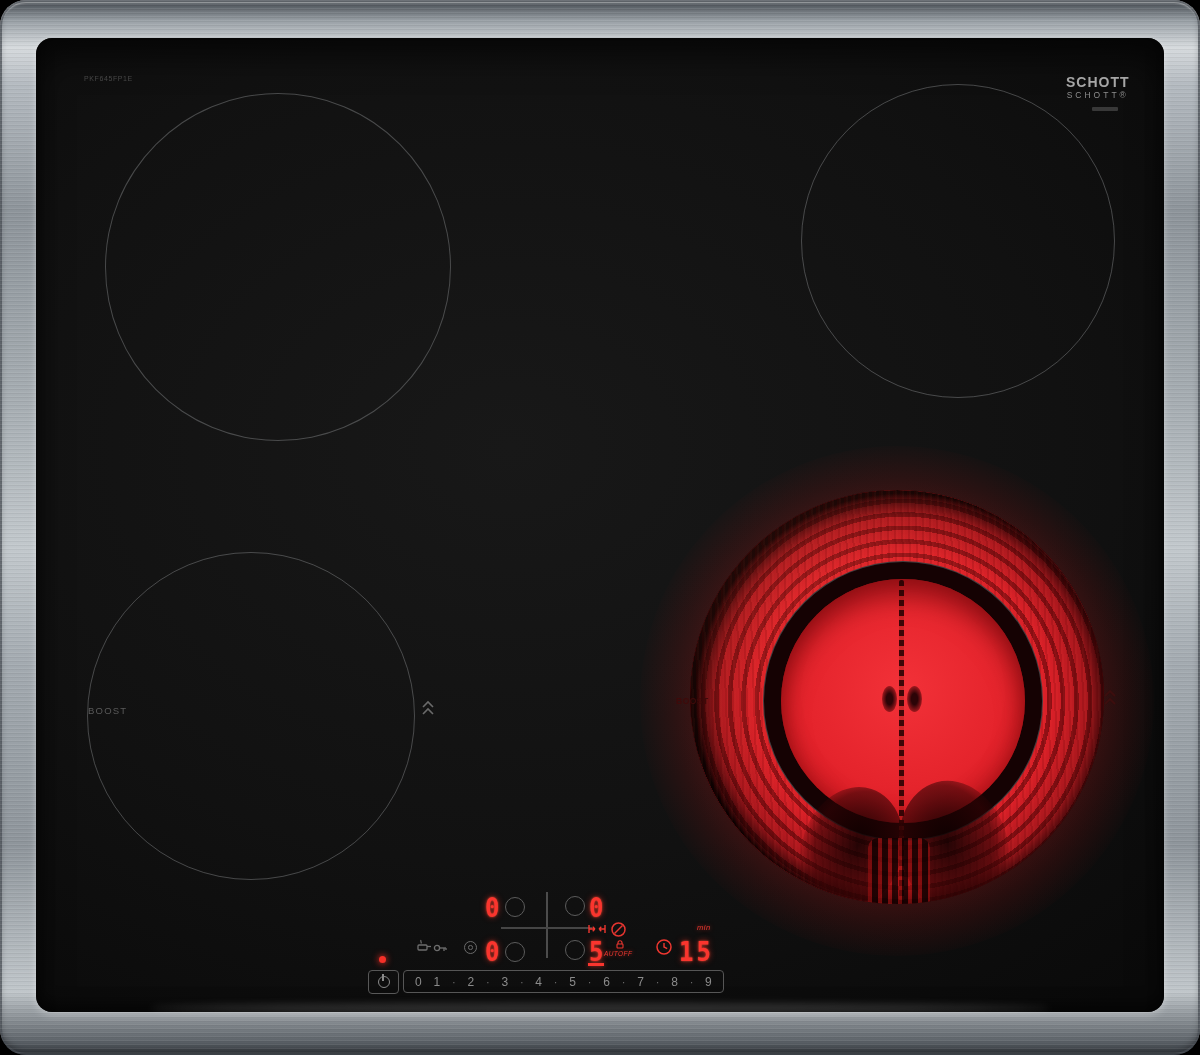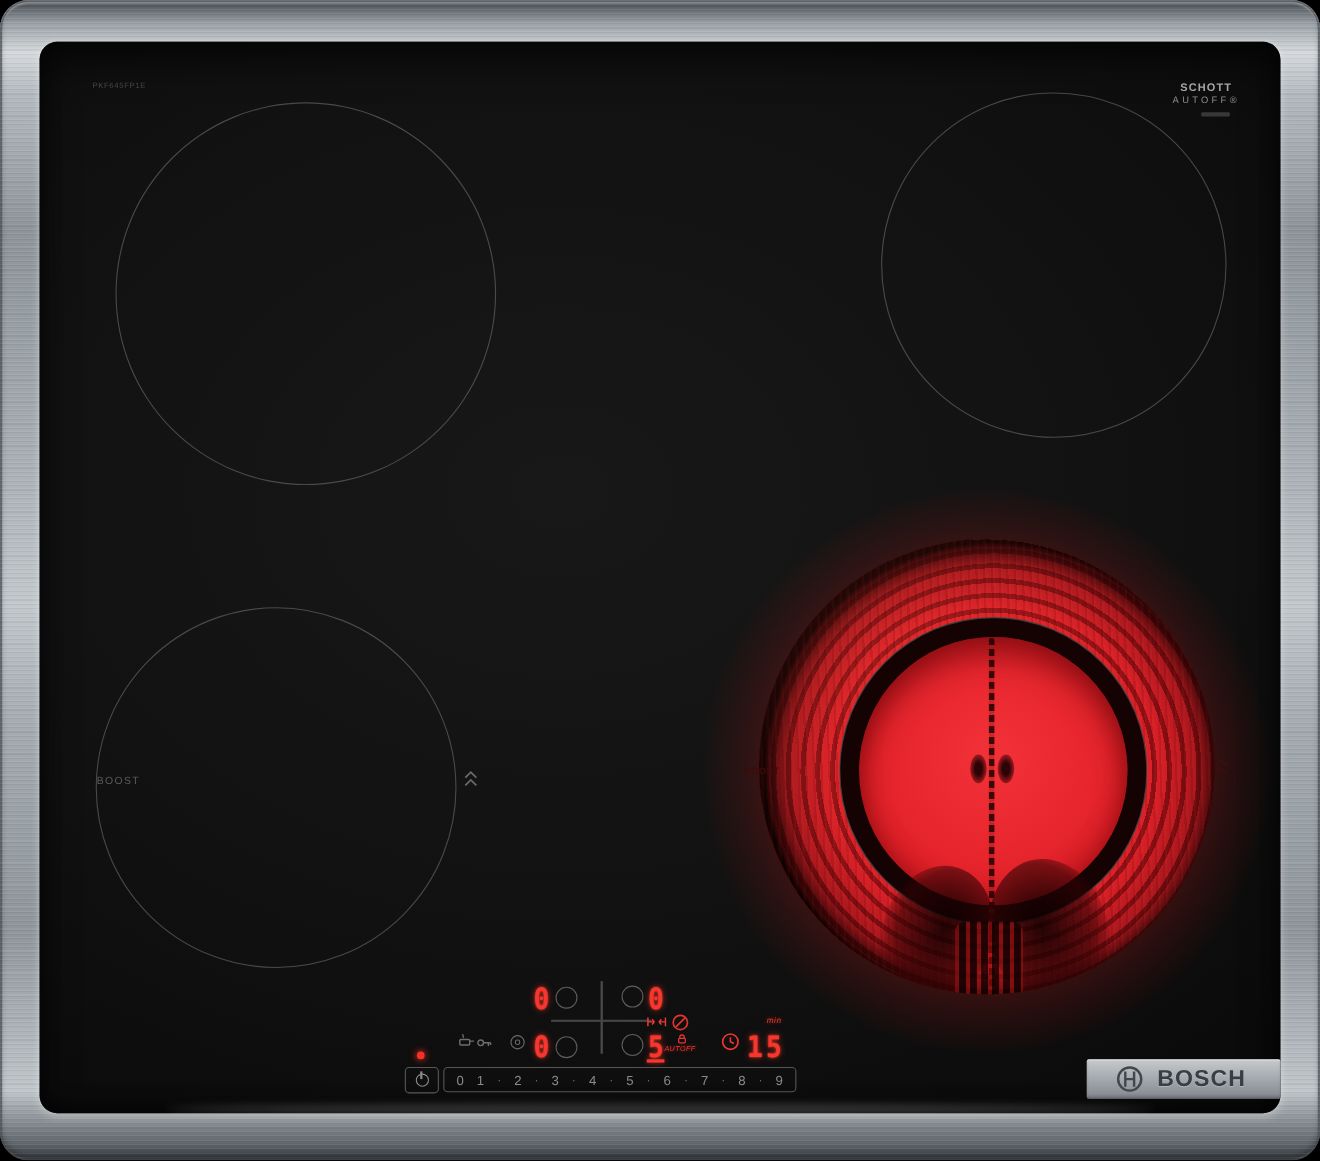--- a/index.html
+++ b/index.html
@@ -65,21 +65,21 @@
   .hz-blobL{left:112px;top:296px;width:100px;height:126px;transform:rotate(18deg);
     background:radial-gradient(ellipse at 55% 45%, rgba(12,0,0,.88), rgba(50,3,4,.6) 55%, transparent 76%);}
   .hz-blobR{left:210px;top:290px;width:108px;height:136px;transform:rotate(-15deg);
     background:radial-gradient(ellipse at 45% 45%, rgba(12,0,0,.88), rgba(50,3,4,.6) 55%, transparent 76%);}
   .hz-col{position:absolute;left:178px;top:348px;width:62px;height:70px;border-radius:10px 10px 0 0;opacity:.92;
     background:repeating-linear-gradient(90deg, rgba(170,18,18,.55) 0 4px, rgba(18,0,0,.85) 4px 10px);}
 
   
   .model{position:absolute;left:84px;top:75px;font-size:7px;letter-spacing:.6px;color:#474747;}
   .schott{position:absolute;left:1066px;top:75px;text-align:center;line-height:1.1;}
-  .schott .l1{font-size:10px;font-weight:600;letter-spacing:1px;color:#a6a6a6;}
+  .schott .l1{font-size:14px;font-weight:600;letter-spacing:1px;color:#a6a6a6;}
   .schott .l2{font-size:8.5px;letter-spacing:3px;color:#8d8d8d;margin-top:1px;}
   .schott .bar{width:26px;height:4px;background:#383838;border-radius:1px;margin:6px 0 0 26px;}
 
   
   .seg{position:absolute;font-family:"DejaVu Sans Mono",monospace;font-weight:700;
     color:#fa352e;font-size:24px;line-height:1;transform:scaleY(1.12);
     text-shadow:0 0 6px rgba(255,50,40,.6),0 0 2px rgba(255,90,60,.85);}
   .seg-timer{letter-spacing:3px;}
   .led-small{position:absolute;color:#ef3730;text-shadow:0 0 4px rgba(255,60,45,.6);font-style:italic;}
 
@@ -120,21 +120,21 @@
 
 <div id="stage">
 
   <div class="frame"></div>
   <div class="glass"></div>
   <div class="bottom-glow"></div>
 
   <div class="model">PKF645FP1E</div>
   <div class="schott">
     <div class="l1">SCHOTT</div>
-    <div class="l2">AUTOFF®</div>
+    <div class="l2">SCHOTT®</div>
     <div class="bar"></div>
   </div>
 
   <div class="zone zone-rl"></div>
   <div class="zone zone-rr"></div>
   <div class="zone zone-fl"></div>
 
   <div class="boost-label boost-fl">BOOST</div>
   <svg class="chev" style="left:420px;top:698px" width="16" height="20" viewBox="0 0 16 20">
     <path d="M3 9 L8 4 L13 9" fill="none" stroke="#6a6a6a" stroke-width="1.6"></path>
@@ -231,23 +231,14 @@
     <span class="dot">·</span>
     <span class="num">6</span>
     <span class="dot">·</span>
     <span class="num">7</span>
     <span class="dot">·</span>
     <span class="num">8</span>
     <span class="dot">·</span>
     <span class="num">9</span>
   </div>
 
-  <div class="bosch">
-    <svg width="26" height="26" viewBox="0 0 26 26">
-      <circle cx="13" cy="13" r="10.5" fill="none" stroke="#42474c" stroke-width="2.2"></circle>
-      <line x1="9" y1="6" x2="9" y2="20" stroke="#42474c" stroke-width="2.2"></line>
-      <line x1="17" y1="6" x2="17" y2="20" stroke="#42474c" stroke-width="2.2"></line>
-      <line x1="9" y1="13" x2="17" y2="13" stroke="#42474c" stroke-width="2.2"></line>
-    </svg>
-    <span class="bosch-text">BOSCH</span>
-  </div>
 
 </div>
 
 </body></html>

